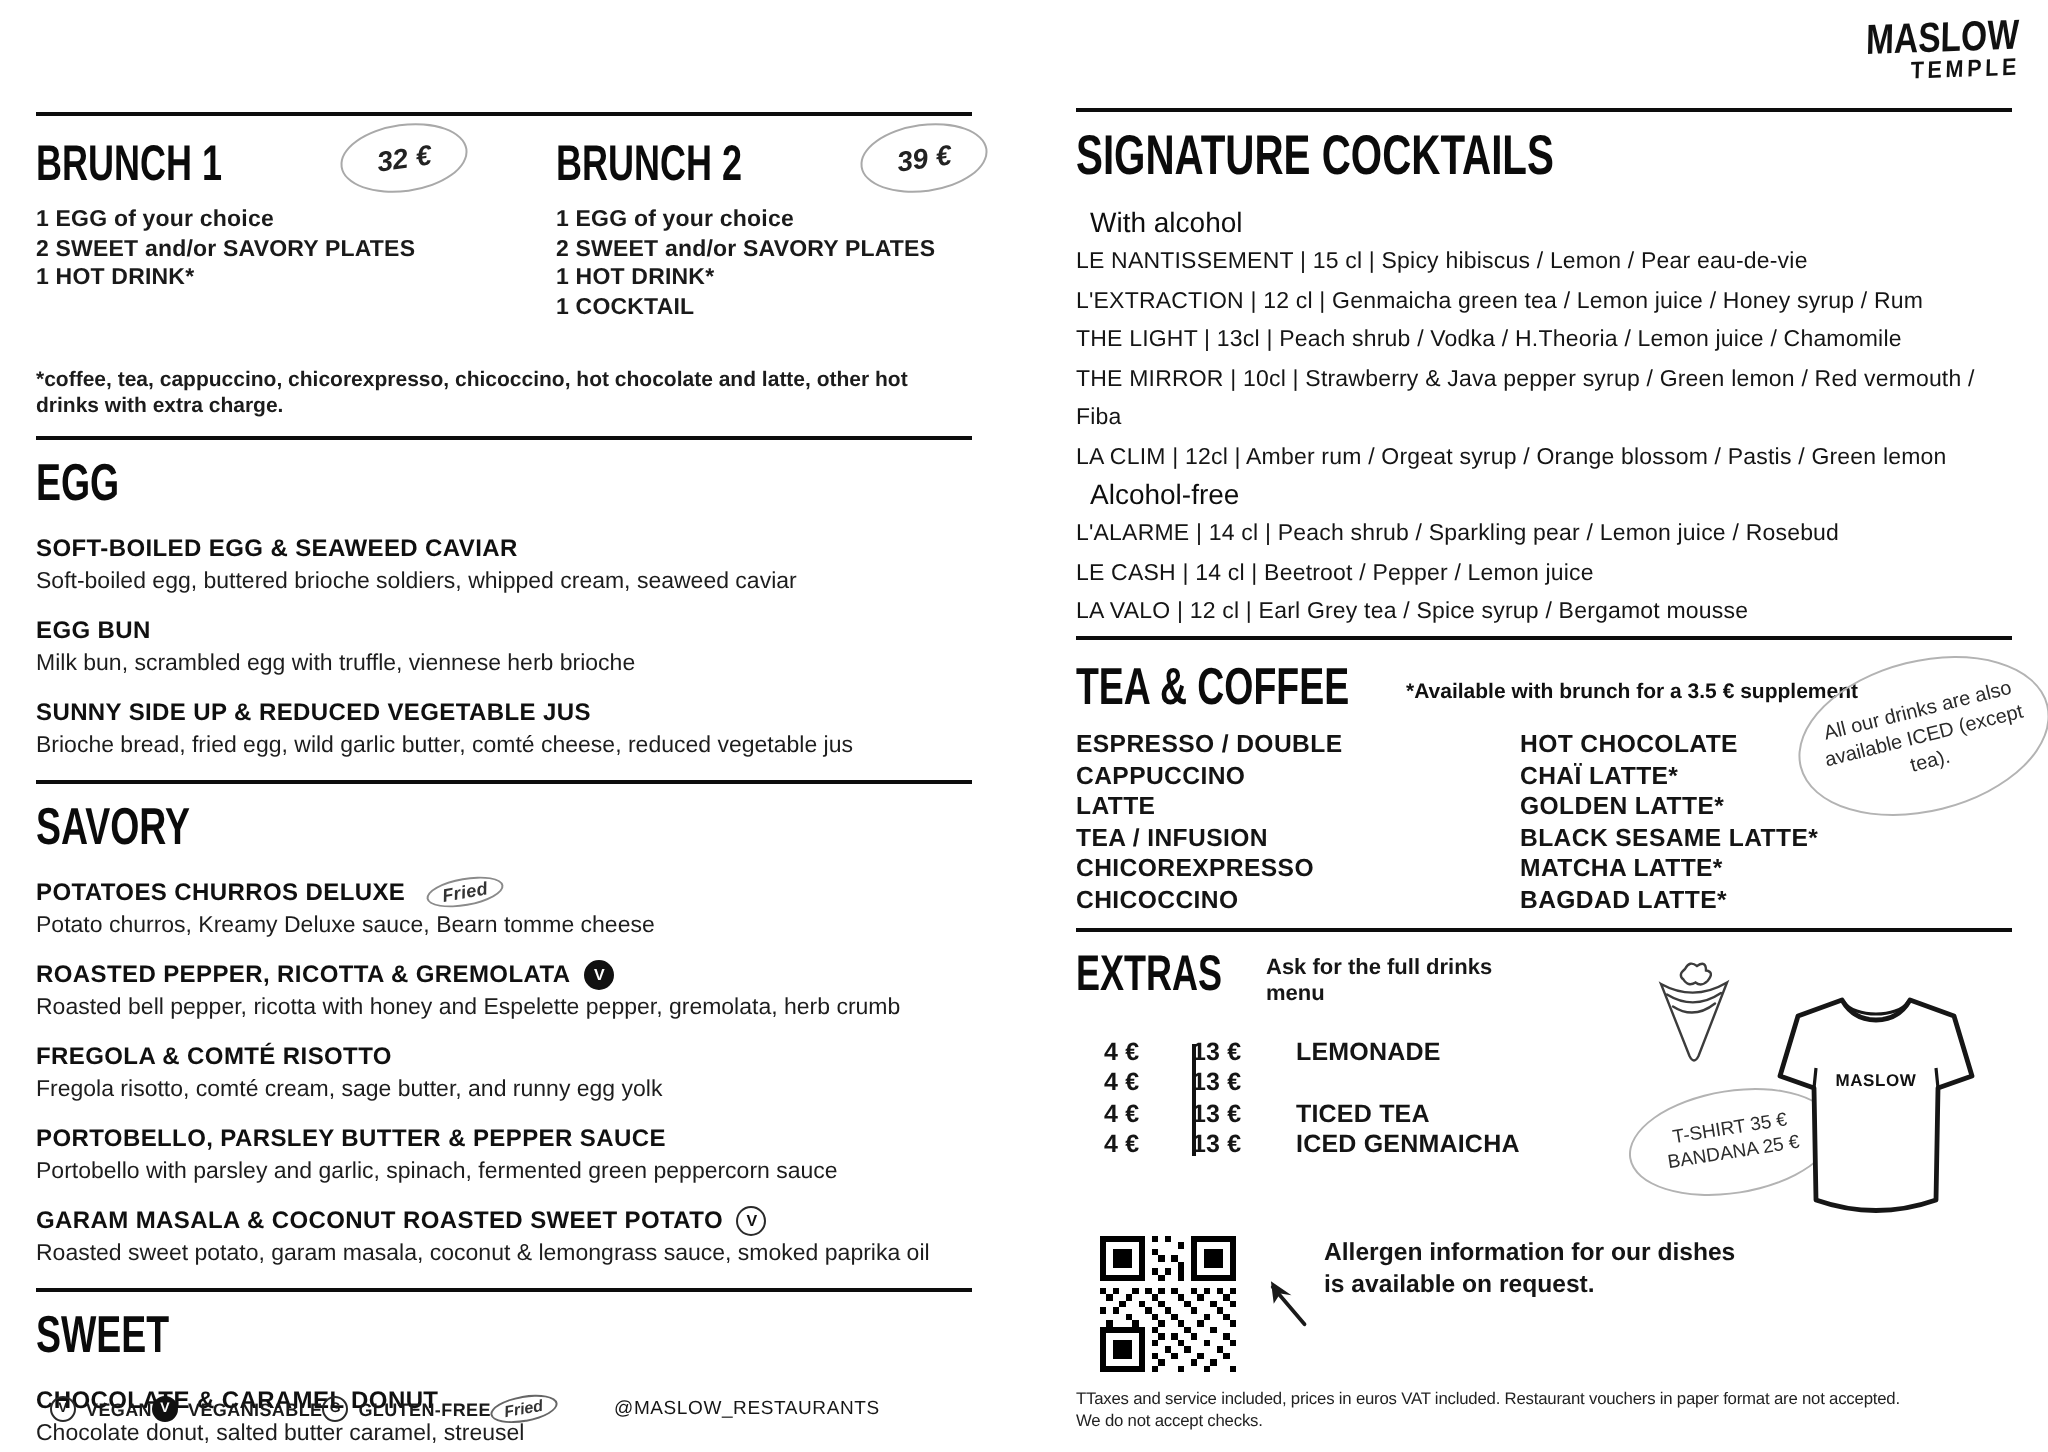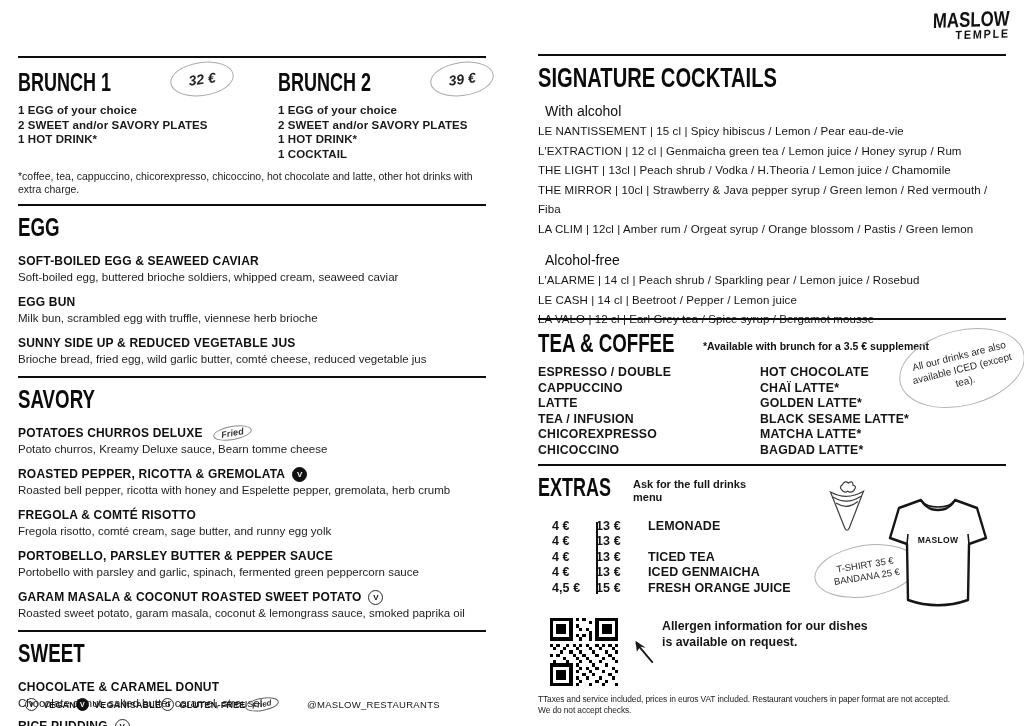--- a/index.html
+++ b/index.html
@@ -16,21 +16,21 @@
   .logo .l1{display:block;font-size:21px;font-weight:800;transform:scaleX(.8) skewX(-4deg);transform-origin:right;}
   .logo .l2{display:block;font-size:12px;font-weight:800;letter-spacing:2px;margin-top:-4px;transform:scaleX(.9) skewX(-4deg);transform-origin:right;}
   
   .brunch-grid{display:grid;grid-template-columns:260px 1fr;margin-top:10px;}
   .brunch-col{position:relative;}
   .b-title{font-size:25px;line-height:28px;}
   .price-oval{position:absolute;left:152px;top:-6px;width:62px;height:32px;border:1.5px solid #a9a9a9;
               border-radius:50%;display:flex;align-items:center;justify-content:center;
               transform:rotate(-8deg);font-size:14px;font-weight:bold;font-style:italic;color:#222;}
   .b-items{margin-top:7px;font-size:11.5px;font-weight:bold;letter-spacing:.1px;line-height:14.5px;color:#1a1a1a;}
-  .footnote{margin-top:9px;font-size:10.5px;line-height:13px;color:#1c1c1c;}
+  .footnote{margin-top:23px;font-size:10.5px;line-height:13px;color:#1c1c1c;font-weight:bold;}
   
   .sec-head{margin-top:6px;}
   .sec-head .h-big{font-size:26px;line-height:30px;}
   .mi{margin-top:9px;}
   .mi-name{font-weight:bold;font-size:12px;letter-spacing:.2px;color:#101010;display:inline-flex;align-items:center;}
   .mi-desc{font-size:11.5px;margin-top:2px;color:#1d1d1d;}
   .v-badge{display:inline-flex;align-items:center;justify-content:center;width:13px;height:13px;
            border:1.2px solid #2a2a2a;border-radius:50%;font-size:8px;font-weight:bold;margin-left:7px;flex:0 0 auto;}
   .v-badge.filled{background:#111;color:#fff;border-color:#111;}
   .fried-badge{display:inline-block;border:1.3px solid #8a8a8a;border-radius:50%;padding:1px 7px;
@@ -213,21 +213,21 @@
     <div class="rule rc-rule1"></div>
 
     <div class="cocktails">
       <span class="h-big">SIGNATURE COCKTAILS</span>
       <div class="sub-head">With alcohol</div>
       <div class="ck-line">LE NANTISSEMENT | 15 cl | Spicy hibiscus / Lemon / Pear eau-de-vie</div>
       <div class="ck-line">L'EXTRACTION | 12 cl | Genmaicha green tea / Lemon juice / Honey syrup / Rum</div>
       <div class="ck-line">THE LIGHT | 13cl | Peach shrub / Vodka / H.Theoria / Lemon juice / Chamomile</div>
       <div class="ck-line">THE MIRROR | 10cl | Strawberry &amp; Java pepper syrup / Green lemon / Red vermouth / Fiba</div>
       <div class="ck-line">LA CLIM | 12cl | Amber rum / Orgeat syrup / Orange blossom / Pastis / Green lemon</div>
-      <div class="sub-head" style="margin-top:13px;">Alcohol-free</div>
+      <div class="sub-head" style="margin-top:0;">Alcohol-free</div>
       <div class="ck-line">L'ALARME | 14 cl | Peach shrub / Sparkling pear / Lemon juice / Rosebud</div>
       <div class="ck-line">LE CASH | 14 cl | Beetroot / Pepper / Lemon juice</div>
       <div class="ck-line">LA VALO | 12 cl | Earl Grey tea / Spice syrup / Bergamot mousse</div>
     </div>
 
     <div class="rule rc-rule2"></div>
 
     <div class="tea">
       <div class="tea-head">
         <span class="h-big">TEA &amp; COFFEE</span>
@@ -274,25 +274,20 @@
         </div>
         <div class="x-row">
           <span class="x-c">4 €</span>
           <span class="x-c">13 €</span>
           <span class="x-c">TICED TEA</span>
         </div>
         <div class="x-row">
           <span class="x-c">4 €</span>
           <span class="x-c">13 €</span>
           <span class="x-c">ICED GENMAICHA</span>
-        </div>
-        <div class="x-row">
-          <span class="x-c">4,5 €</span>
-          <span class="x-c">15 €</span>
-          <span class="x-c">FRESH ORANGE JUICE</span>
         </div>
       </div>
     </div>
 
     <svg class="bandana" width="46" height="60" viewBox="0 0 60 80">
       <g fill="none" stroke="#3c3c3c" stroke-width="1.6" stroke-linecap="round">
         <path d="M24,10 q3,-6 8,-2 q6,-4 6,3 q6,1 1,7 q-4,4 -8,1 q-5,3 -8,-2 q-4,-3 1,-7 Z"></path>
         <path d="M8,20 Q30,32 52,19 L33,68 Q30,74 27,68 Z"></path>
         <path d="M12,27 Q30,38 48,26"></path>
         <path d="M16,35 Q30,44 44,33"></path>

